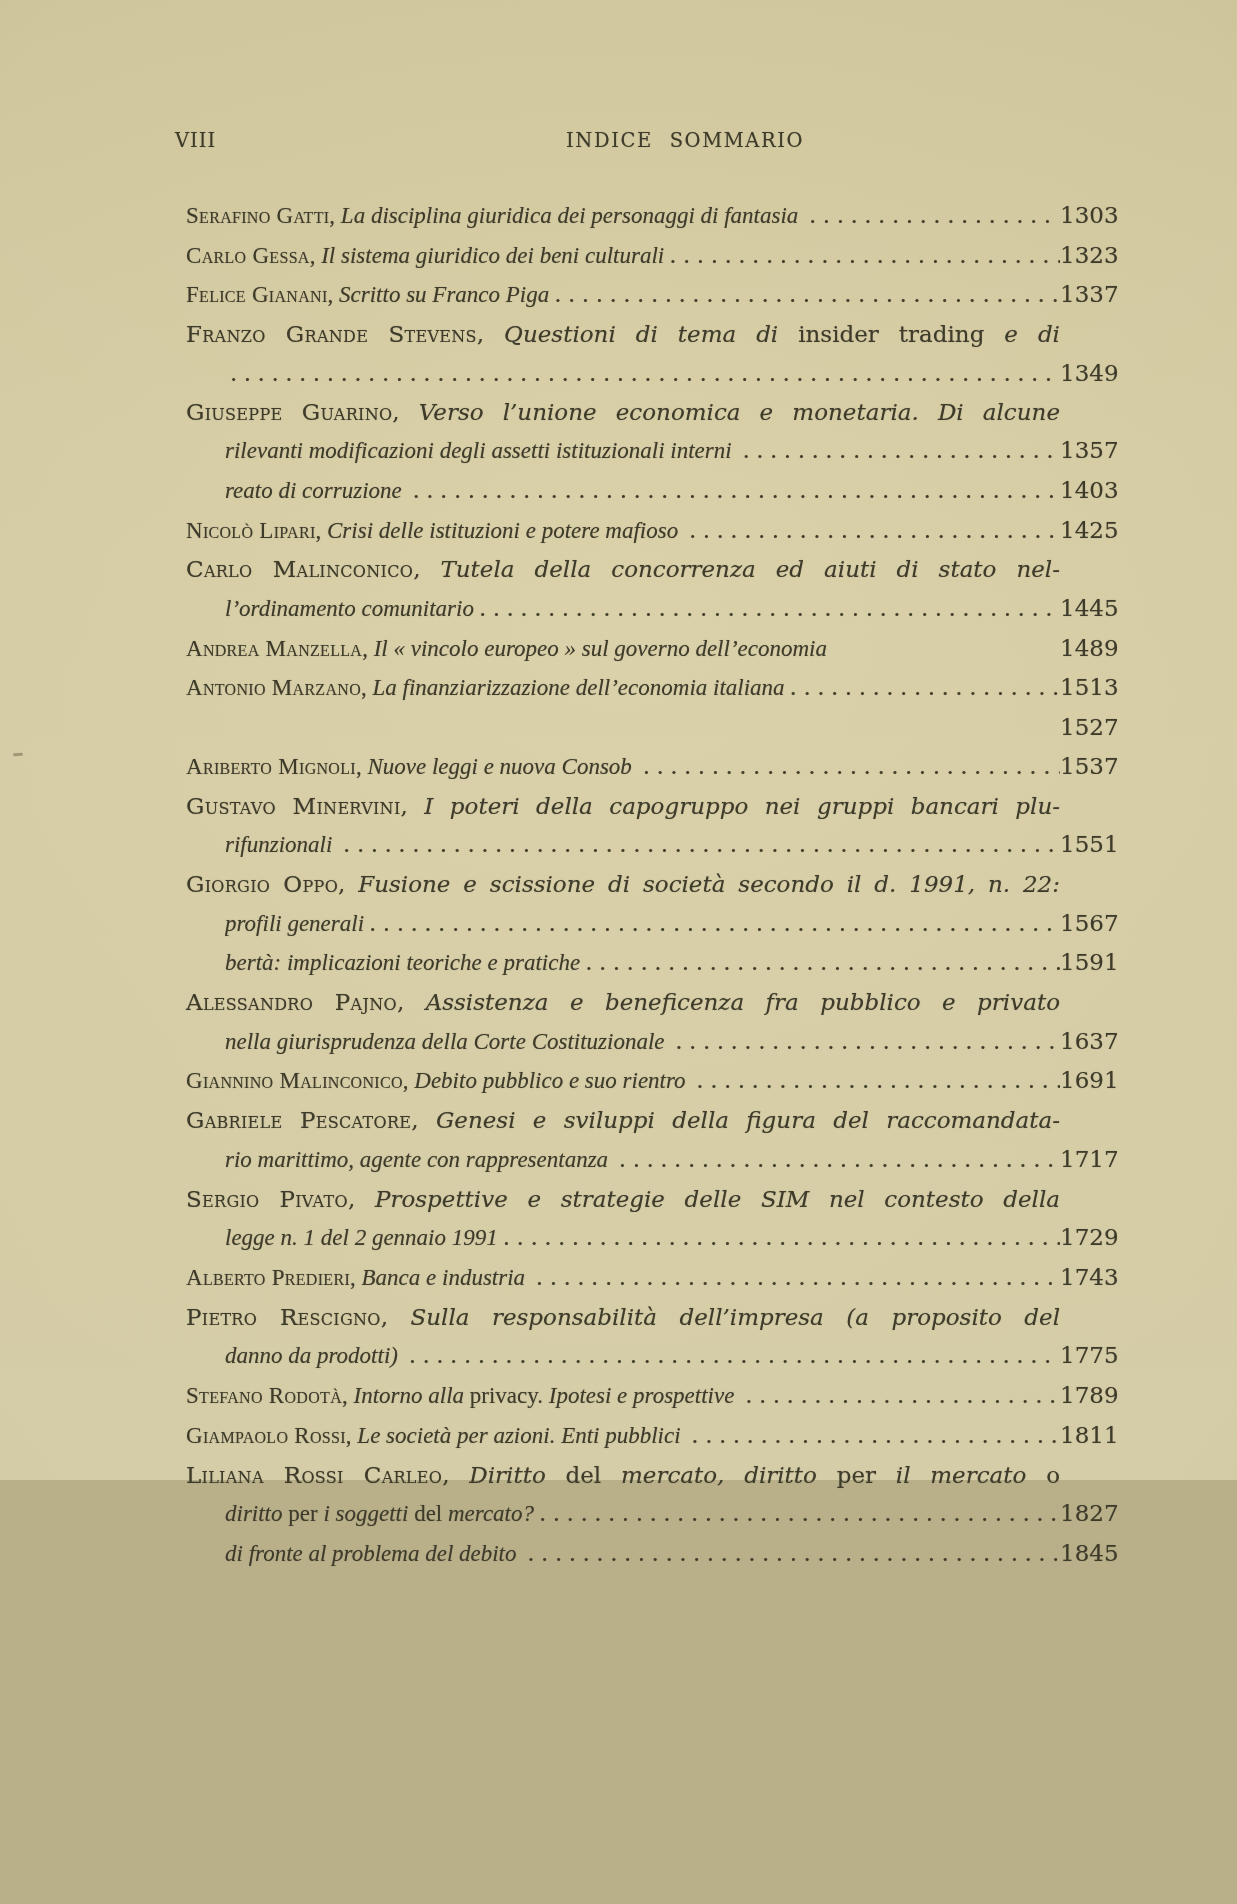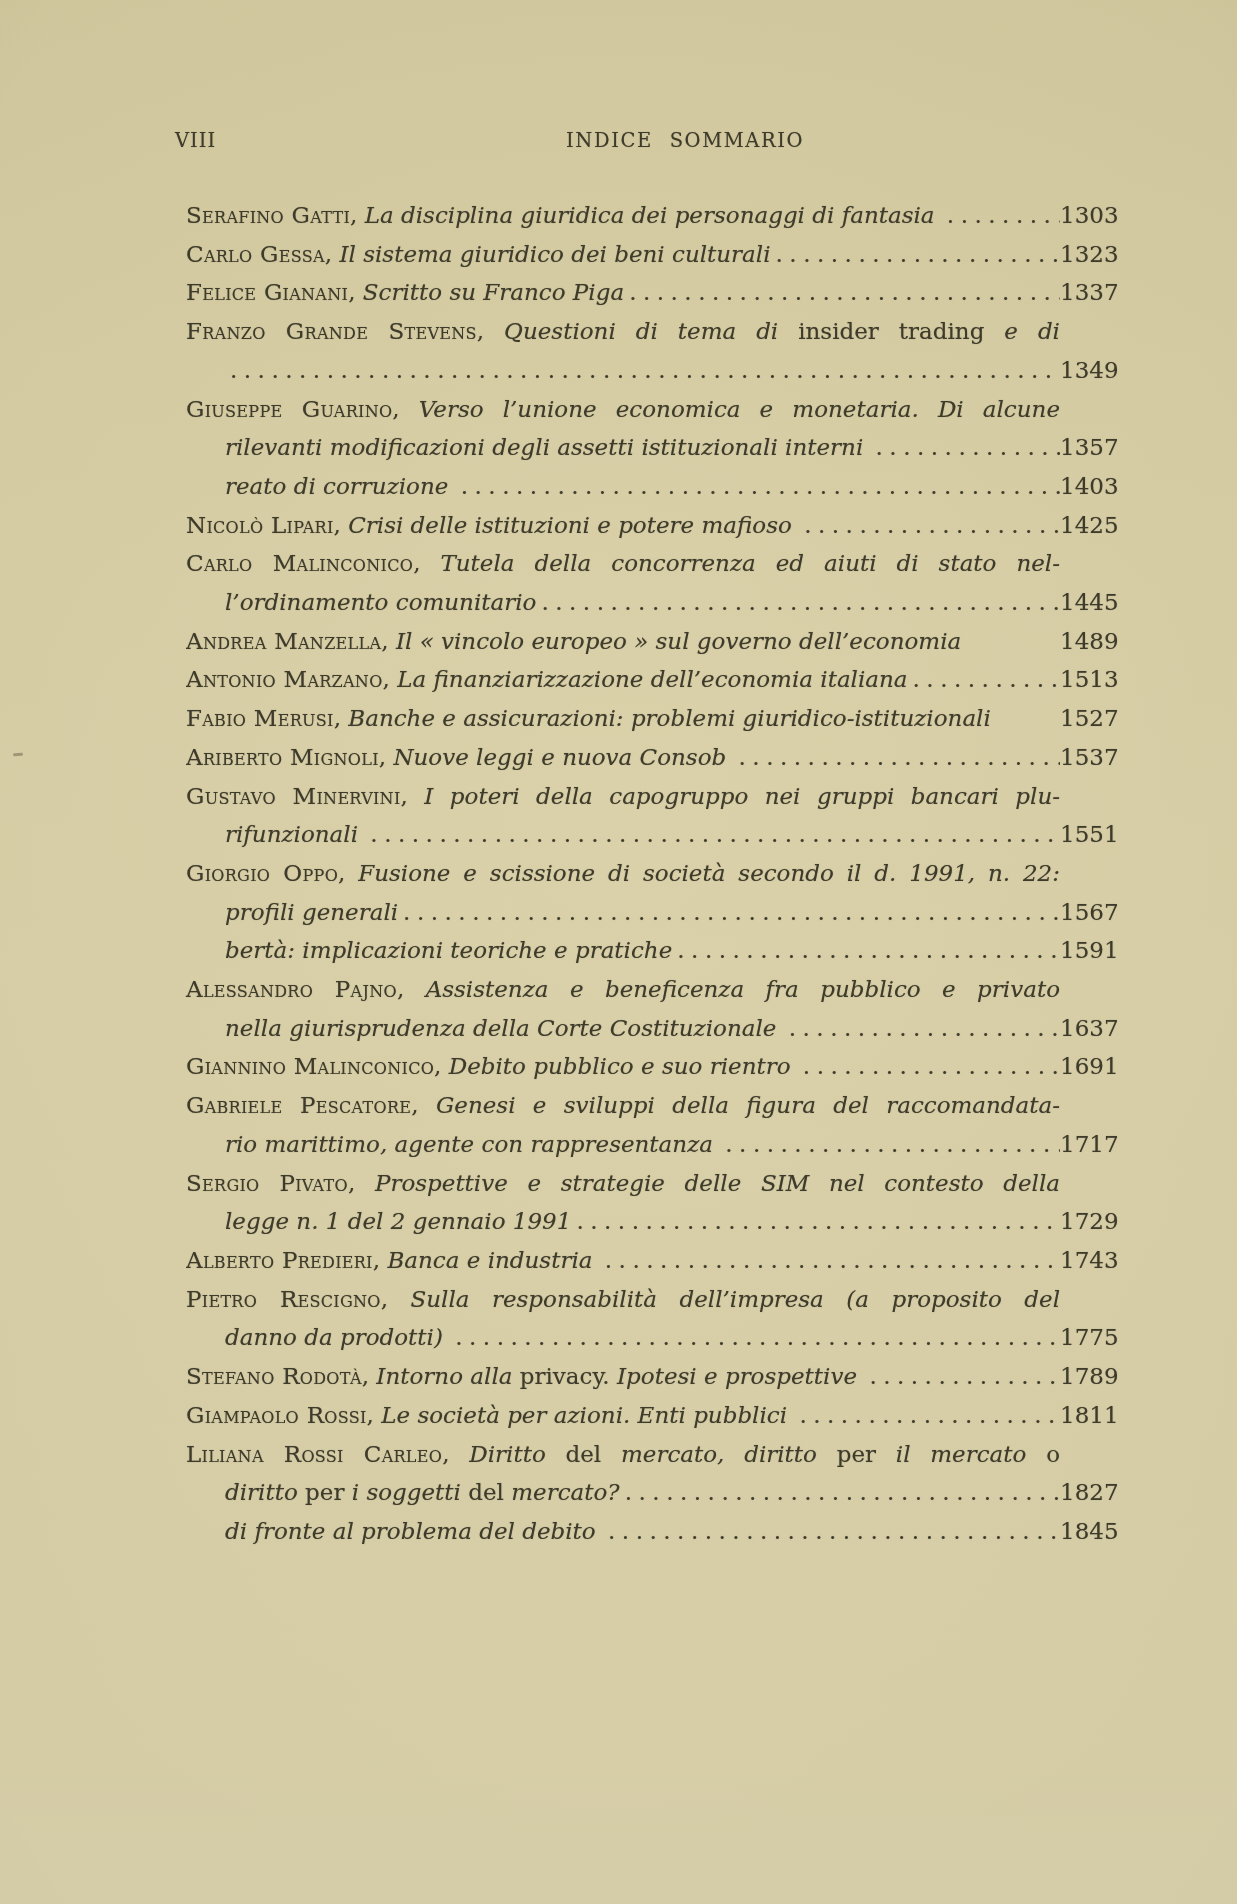--- a/index.html
+++ b/index.html
@@ -1,21 +1,21 @@
 <!DOCTYPE html>
 <html><head>
 <meta charset="utf-8">
 <style>
   html, body { margin: 0; padding: 0; }
   body { width: 1237px; height: 1904px; overflow: hidden; background: #b9b08a; }
 
   .page-scan {
     position: relative;
     width: 1237px;
-    height: 1904px;
+    height: 1480px;
     font-family: "DejaVu Serif", "Liberation Serif", serif;
     color: #3e3b2b;
     background:
       radial-gradient(ellipse 135% 95% at 50% 42%, rgba(236,228,190,0.28) 0%, rgba(236,228,190,0.0) 62%),
       radial-gradient(ellipse 120% 120% at 50% 50%, rgba(0,0,0,0) 55%, rgba(86,76,44,0.10) 88%, rgba(86,76,44,0.16) 100%),
       linear-gradient(180deg, #cfc59b 0%, #d3c9a1 30%, #d4cba4 70%, #d5cda7 100%);
     text-shadow: 0 0 1px rgba(62,59,43,0.45);
   }
 
   
@@ -28,21 +28,21 @@
   .toc {
     position: absolute;
     top: 196px;
     left: 186px;
     width: 966px;           
     font-size: 23px;
     line-height: 38.7px;
   }
   .line { line-height: 38.7px; }
   .line:not(.justify) { display: flex; align-items: baseline; }
-  .line:not(.justify) .content { white-space: pre; flex: 0 1 auto; min-width: 0; overflow: hidden; }
+  .line:not(.justify) .content { white-space: pre; flex: 0 1 auto; min-width: 0; overflow: hidden; font-family: Liberation Serif, serif; }
   .justify { text-align: justify; text-align-last: justify; padding-right: 92px; }
   .cont { margin-left: 39px; }
 
   .author { font-variant: small-caps; letter-spacing: 0.3px; }
   .it { font-style: italic; }
   .rm { font-style: normal; }
 
   .leader { flex: 1 1 0; min-width: 0; overflow: hidden; }
   .dotrun { letter-spacing: 6.5px; padding-left: 5px; white-space: pre; }
   .pageno { flex: 0 0 92px; width: 92px; text-align: left; white-space: pre; }
@@ -130,21 +130,20 @@
       </div>
       <div class="entry">
         <div class="line">
           <span class="content"><span class="author">Antonio Marzano</span><span class="rm">, </span><span class="it">La finanziarizzazione dell’economia italiana</span></span>
           <span class="leader"><span class="dotrun">..........................................................................................</span></span>
           <span class="pageno">1513</span>
         </div>
       </div>
       <div class="entry">
         <div class="line">
-          <span class="content"><span class="author">Fabio Merusi</span><span class="rm">, </span><span class="it">Banche e assicurazioni: problemi giuridico-istituzionali</span></span>
           <span class="leader"></span>
           <span class="pageno">1527</span>
         </div>
       </div>
       <div class="entry">
         <div class="line">
           <span class="content"><span class="author">Ariberto Mignoli</span><span class="rm">, </span><span class="it">Nuove leggi e nuova Consob </span></span>
           <span class="leader"><span class="dotrun">..........................................................................................</span></span>
           <span class="pageno">1537</span>
         </div>

